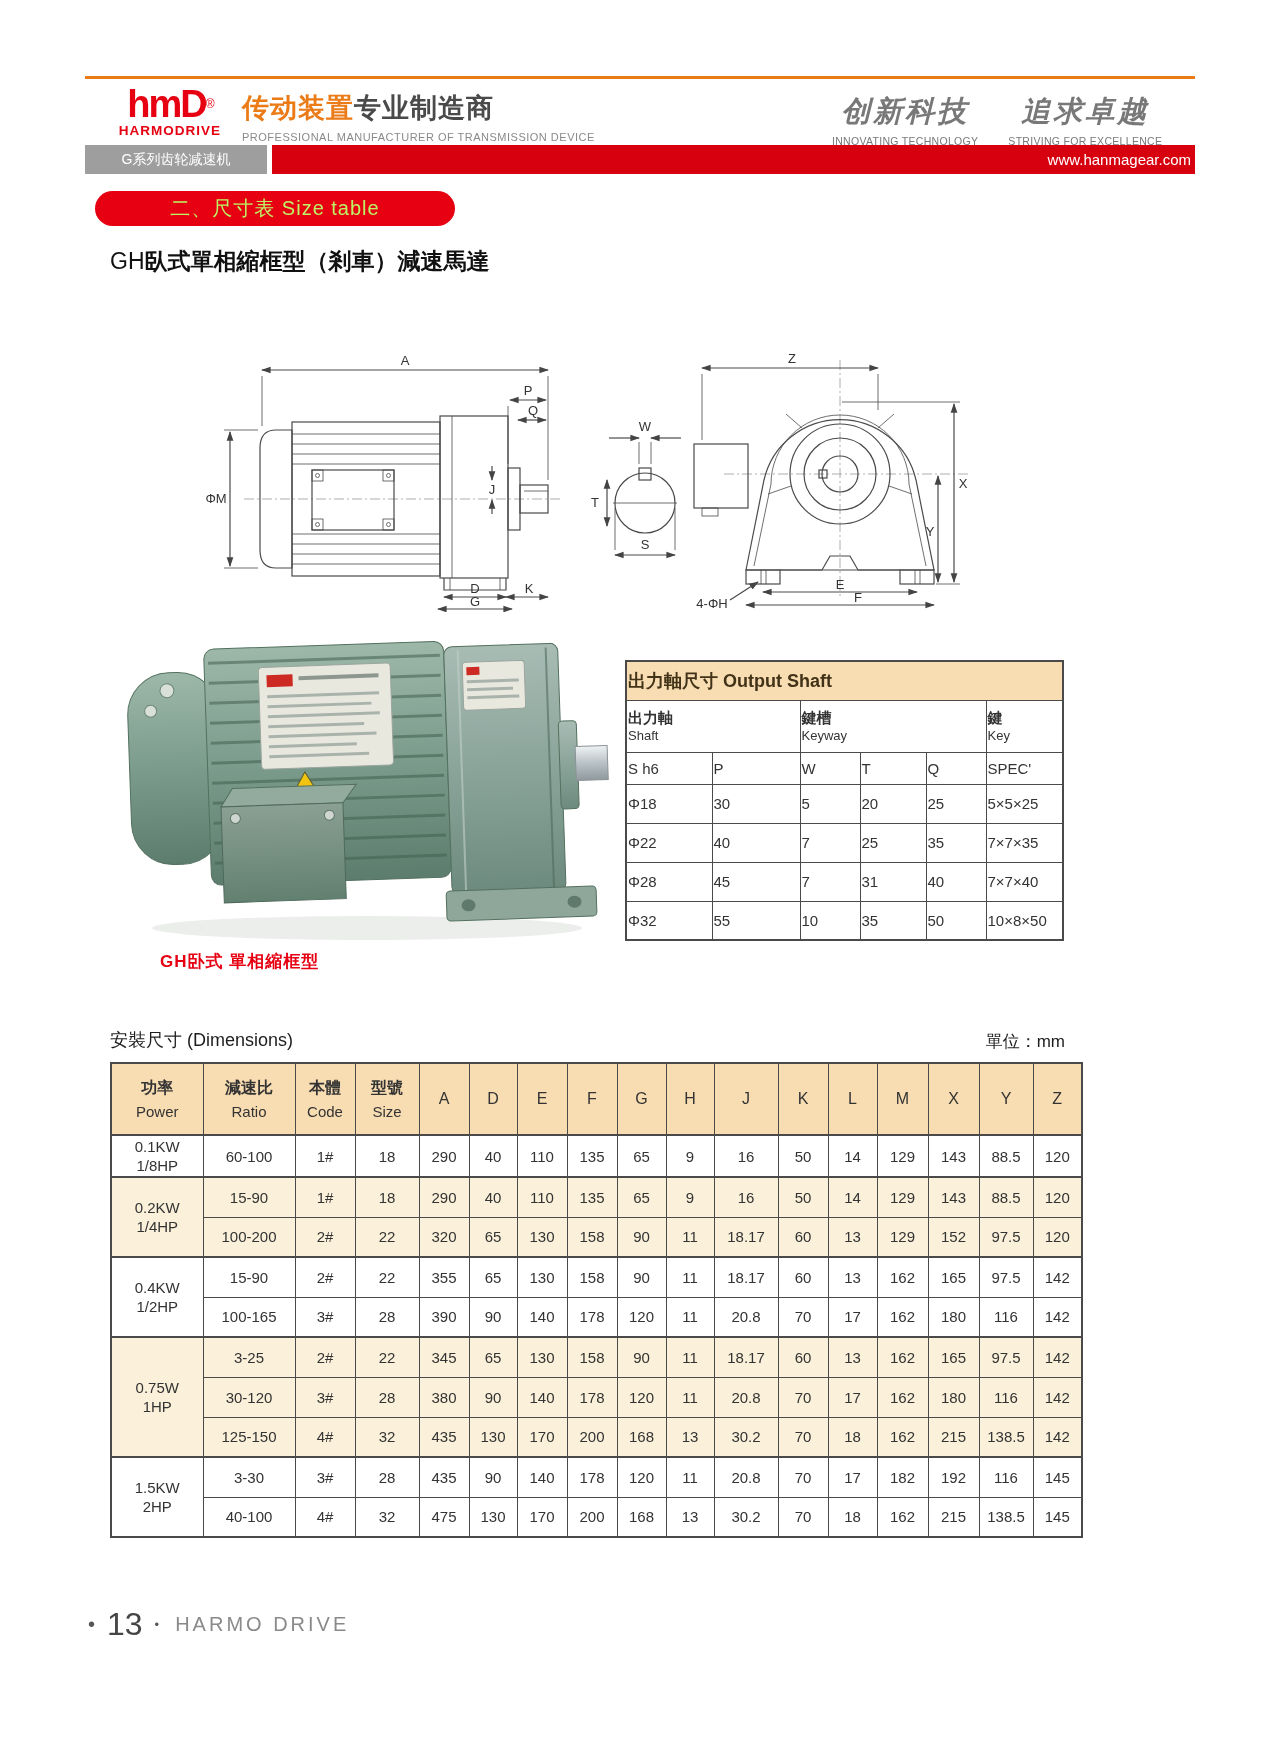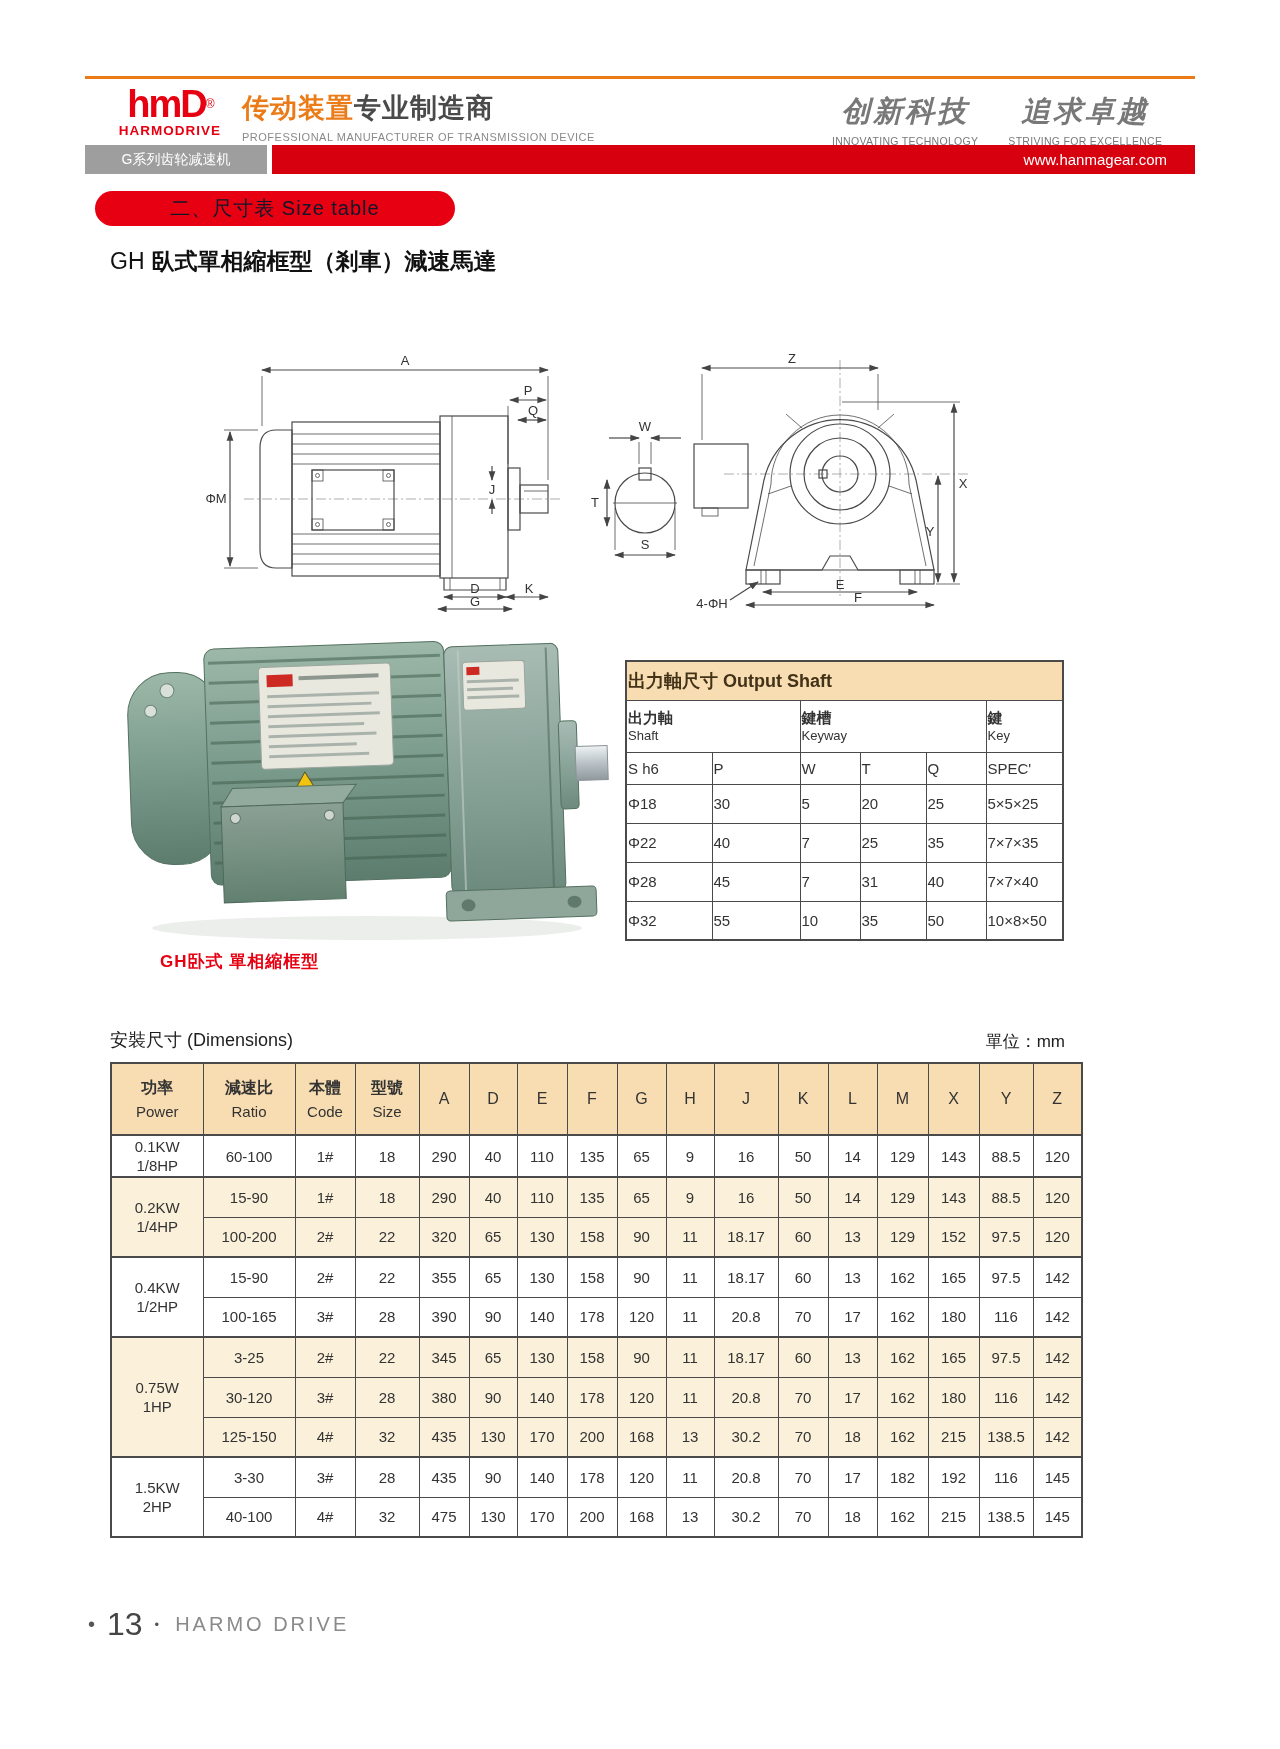--- a/index.html
+++ b/index.html
@@ -24,26 +24,26 @@
   .tagline .zh .d{color:#4a4a4a}
   .tagline .en{font-size:11px;color:#8a8a8a;letter-spacing:.5px;margin-top:5px}
 
   .slogan{position:absolute;left:832px;top:92px;display:flex;gap:30px}
   .slogan .col{text-align:center}
   .slogan .zh{font-family:"DejaVu Serif",serif;font-style:italic;font-weight:bold;font-size:29px;color:#787878;letter-spacing:3px}
   .slogan .en{font-size:10.5px;color:#787878;margin-top:3px;letter-spacing:.3px}
 
   .seriesbar{position:absolute;left:85px;top:145px;width:1110px;height:29px;display:flex}
   .series{width:182px;background:var(--series_gray);color:#fff;font-size:14px;display:flex;align-items:center;justify-content:center;margin-right:5px}
-  .webbar{flex:1;background:var(--bar_red);color:#fff;display:flex;align-items:center;justify-content:flex-end;padding-right:28px;font-size:15px}
-
-  .pill{position:absolute;left:95px;top:191px;width:360px;height:35px;background:var(--brand_red);border-radius:18px;color:#0f172a;font-size:20px;display:flex;align-items:center;justify-content:center;letter-spacing:1px}
+  .webbar{flex:1;background:var(--bar_red);color:#fff;display:flex;align-items:center;justify-content:flex-end;padding-right:4px;font-size:15px}
+
+  .pill{position:absolute;left:95px;top:191px;width:360px;height:35px;background:var(--brand_red);border-radius:18px;color:#bef264;font-size:20px;display:flex;align-items:center;justify-content:center;letter-spacing:1px}
 
   .sec-title{position:absolute;left:110px;top:246px;font-size:23px;color:#111}
-  .sec-title .prefix{font-weight:normal;margin-right:7px}
+  .sec-title .prefix{font-weight:normal;}
   .sec-title .main{font-weight:bold}
   .sec-sub{position:absolute;left:110px;top:284px;font-size:21px;color:#1c1c1c}
 
   .drw{position:absolute}
   svg text{font-size:13px;fill:#333;font-family:"Liberation Sans",sans-serif}
   .ln{stroke:#4a4a4a;stroke-width:1.2;fill:none}
   .ext{stroke:#4a4a4a;stroke-width:.8;fill:none}
   .cl{stroke:#999;stroke-width:.8;stroke-dasharray:10 3 2 3;fill:none}
 
   .caption{position:absolute;left:160px;top:950px;color:var(--brand_red);font-weight:bold;font-size:17px;letter-spacing:1px}

